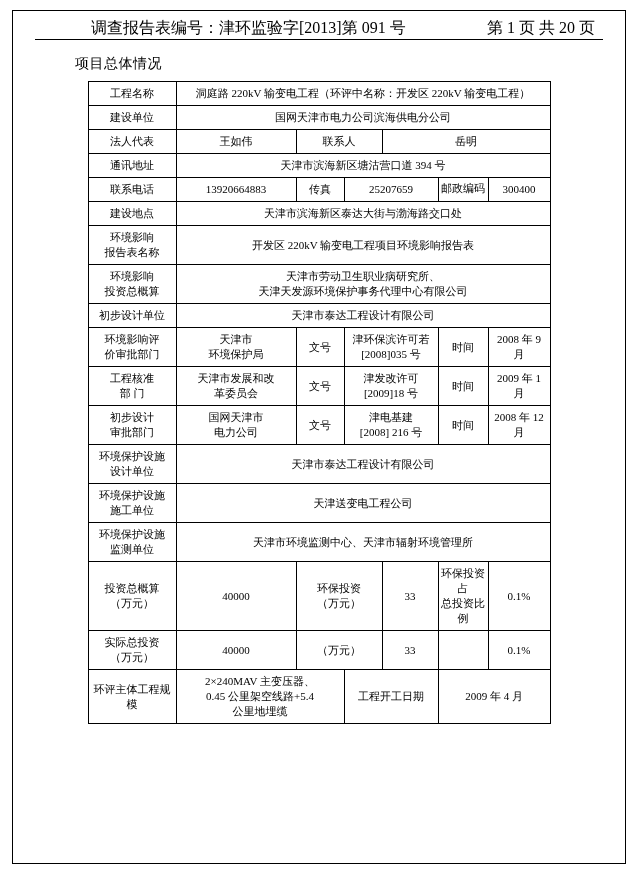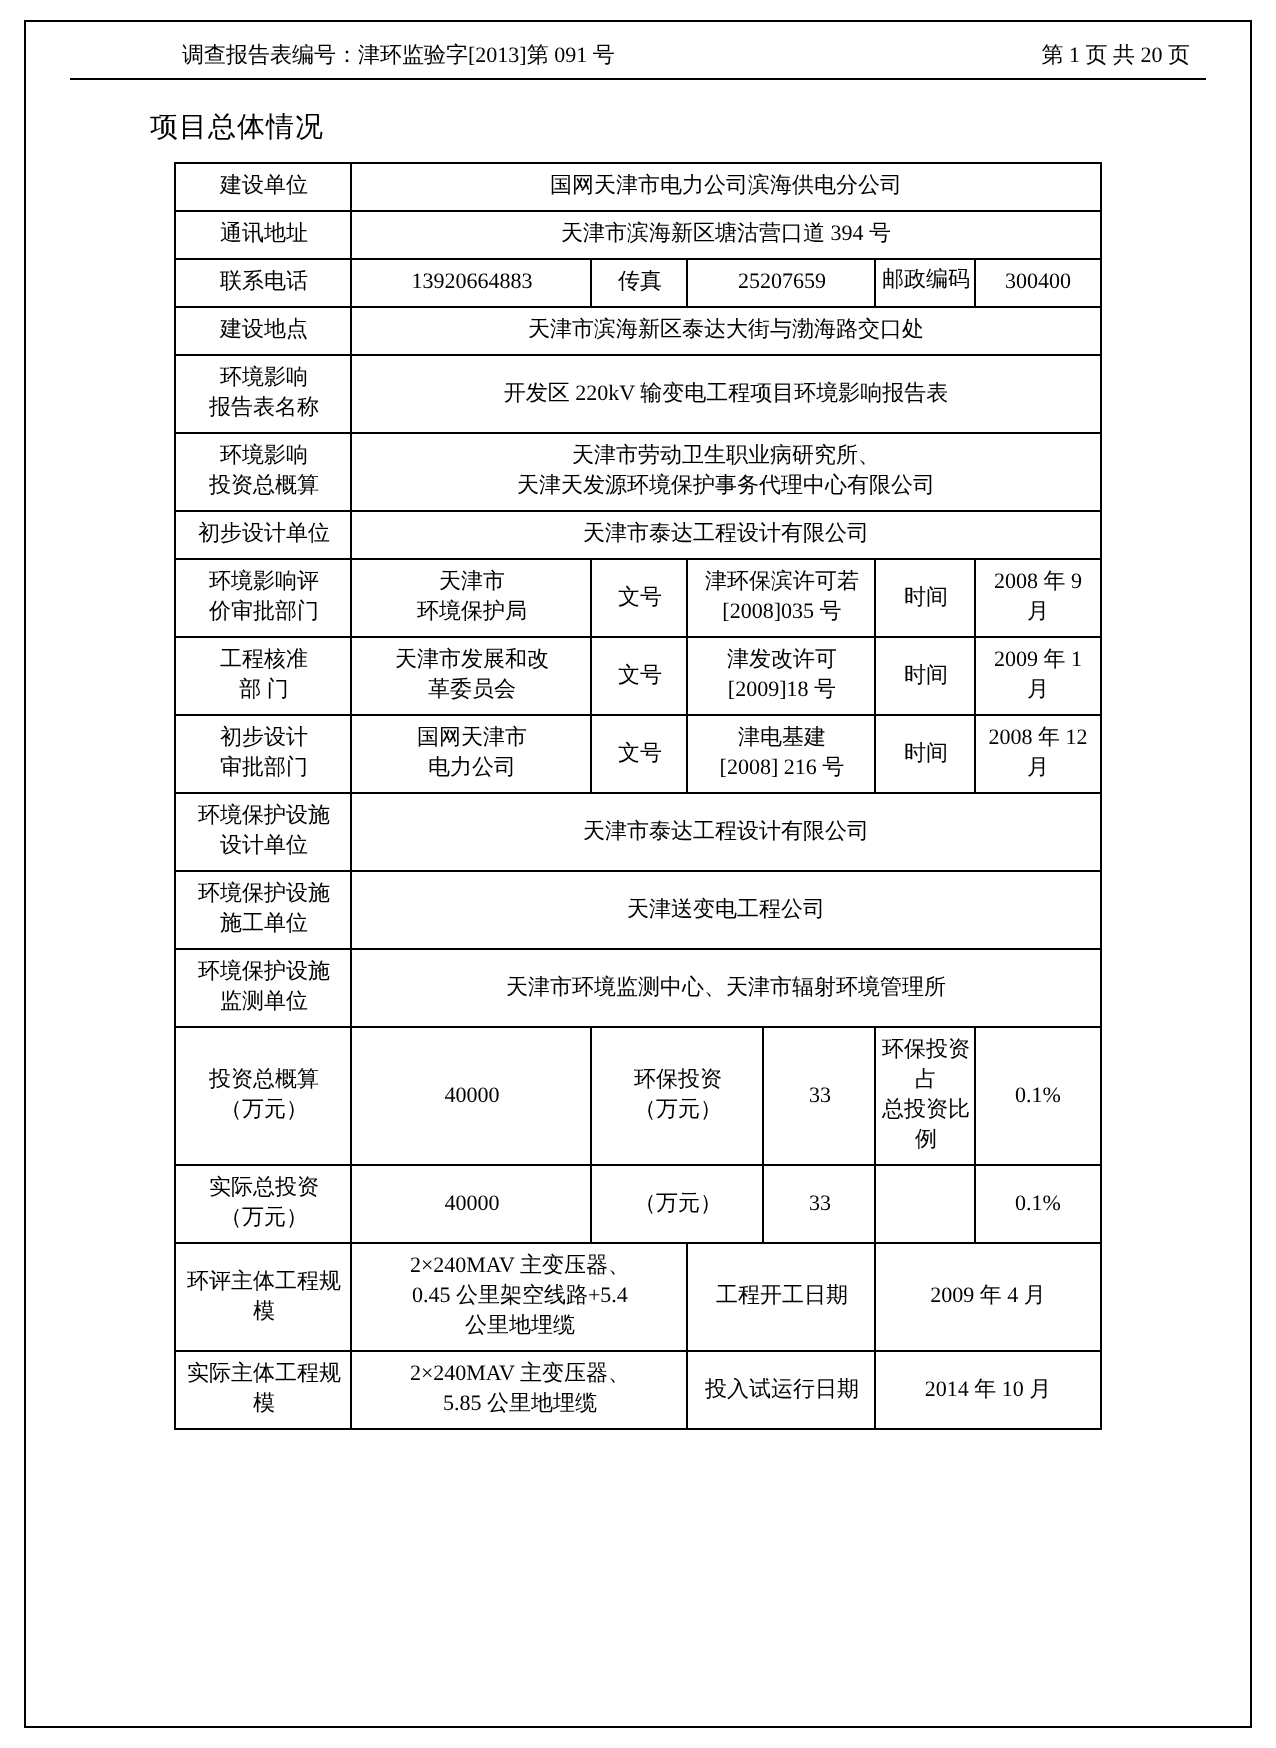--- a/index.html
+++ b/index.html
@@ -35,21 +35,21 @@
     width: 612px;
     height: 852px;
     box-sizing: border-box;
     padding: 0 0 0 0;
   }
   .header {
     position: relative;
     height: 30px;
     padding: 8px 22px 0 22px;
     box-sizing: border-box;
-    font-size: 11px;
+    font-size: 16px;
     line-height: 14px;
   }
   .header .left {
     position: absolute;
     left: 78px;
     top: 10px;
     white-space: nowrap;
   }
   .header .right {
     position: absolute;
@@ -114,26 +114,36 @@
         <col style="width:68px">
         <col style="width:52px">
         <col style="width:48px">
         <col style="width:38px">
         <col style="width:56px">
         <col style="width:50px">
         <col style="width:62px">
       </colgroup>
 
       <tbody>
+          <tr>
+        <td class="label">工程名称</td>
+        <td colspan="7">洞庭路 220kV 输变电工程（环评中名称：开发区 220kV 输变电工程）</td>
+      </tr>
 
       <tr>
         <td class="label">建设单位</td>
         <td colspan="7">国网天津市电力公司滨海供电分公司</td>
       </tr>
 
+      <tr>
+        <td class="label">法人代表</td>
+        <td colspan="2">王如伟</td>
+        <td colspan="2">联系人</td>
+        <td colspan="3">岳明</td>
+      </tr>
 
       <tr>
         <td class="label">通讯地址</td>
         <td colspan="7">天津市滨海新区塘沽营口道 394 号</td>
       </tr>
 
       <tr>
         <td class="label">联系电话</td>
         <td colspan="2">13920664883</td>
         <td>传真</td>
@@ -286,27 +296,18 @@
         <td class="label">环评主体工程规模</td>
         <td colspan="3" class="tight">
           <div>2×240MAV 主变压器、</div>
           <div>0.45 公里架空线路+5.4</div>
           <div>公里地埋缆</div>
         </td>
         <td colspan="2">工程开工日期</td>
         <td colspan="2">2009 年 4 月</td>
       </tr>
 
-      <tr>
-        <td class="label">实际主体工程规模</td>
-        <td colspan="3" class="tight">
-          <div>2×240MAV 主变压器、</div>
-          <div>5.85 公里地埋缆</div>
-        </td>
-        <td colspan="2">投入试运行日期</td>
-        <td colspan="2">2014 年 10 月</td>
-      </tr>
 
     </tbody>
       </table>
 
   </div>
 </div>
 
 </body></html>

